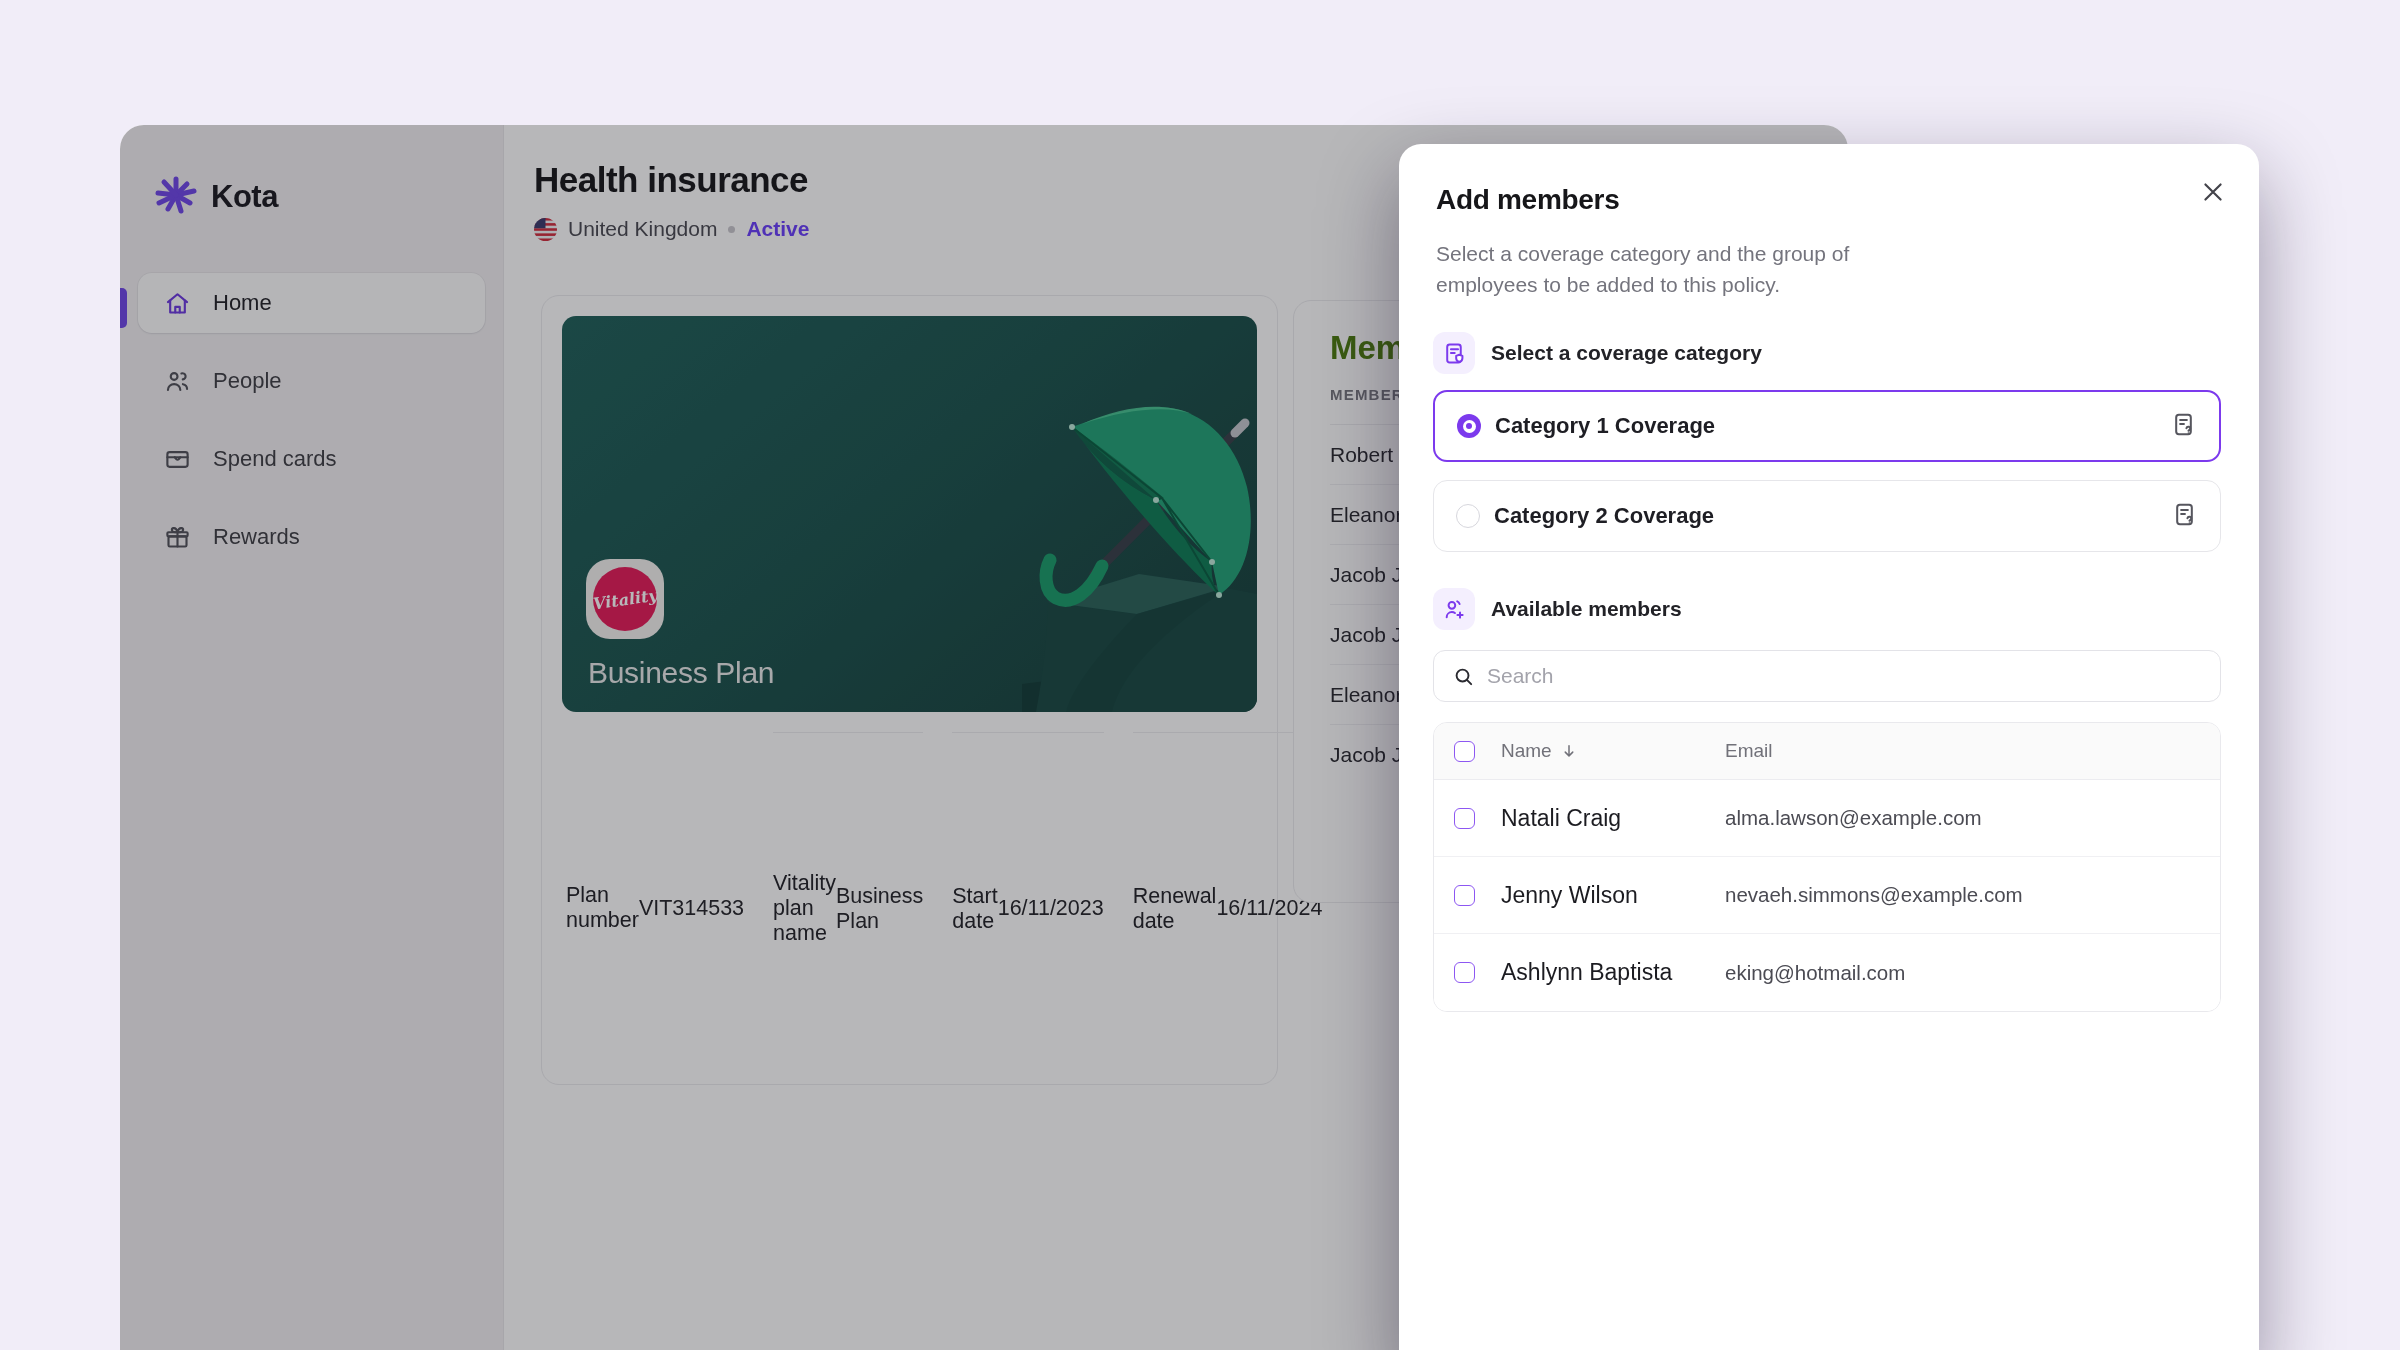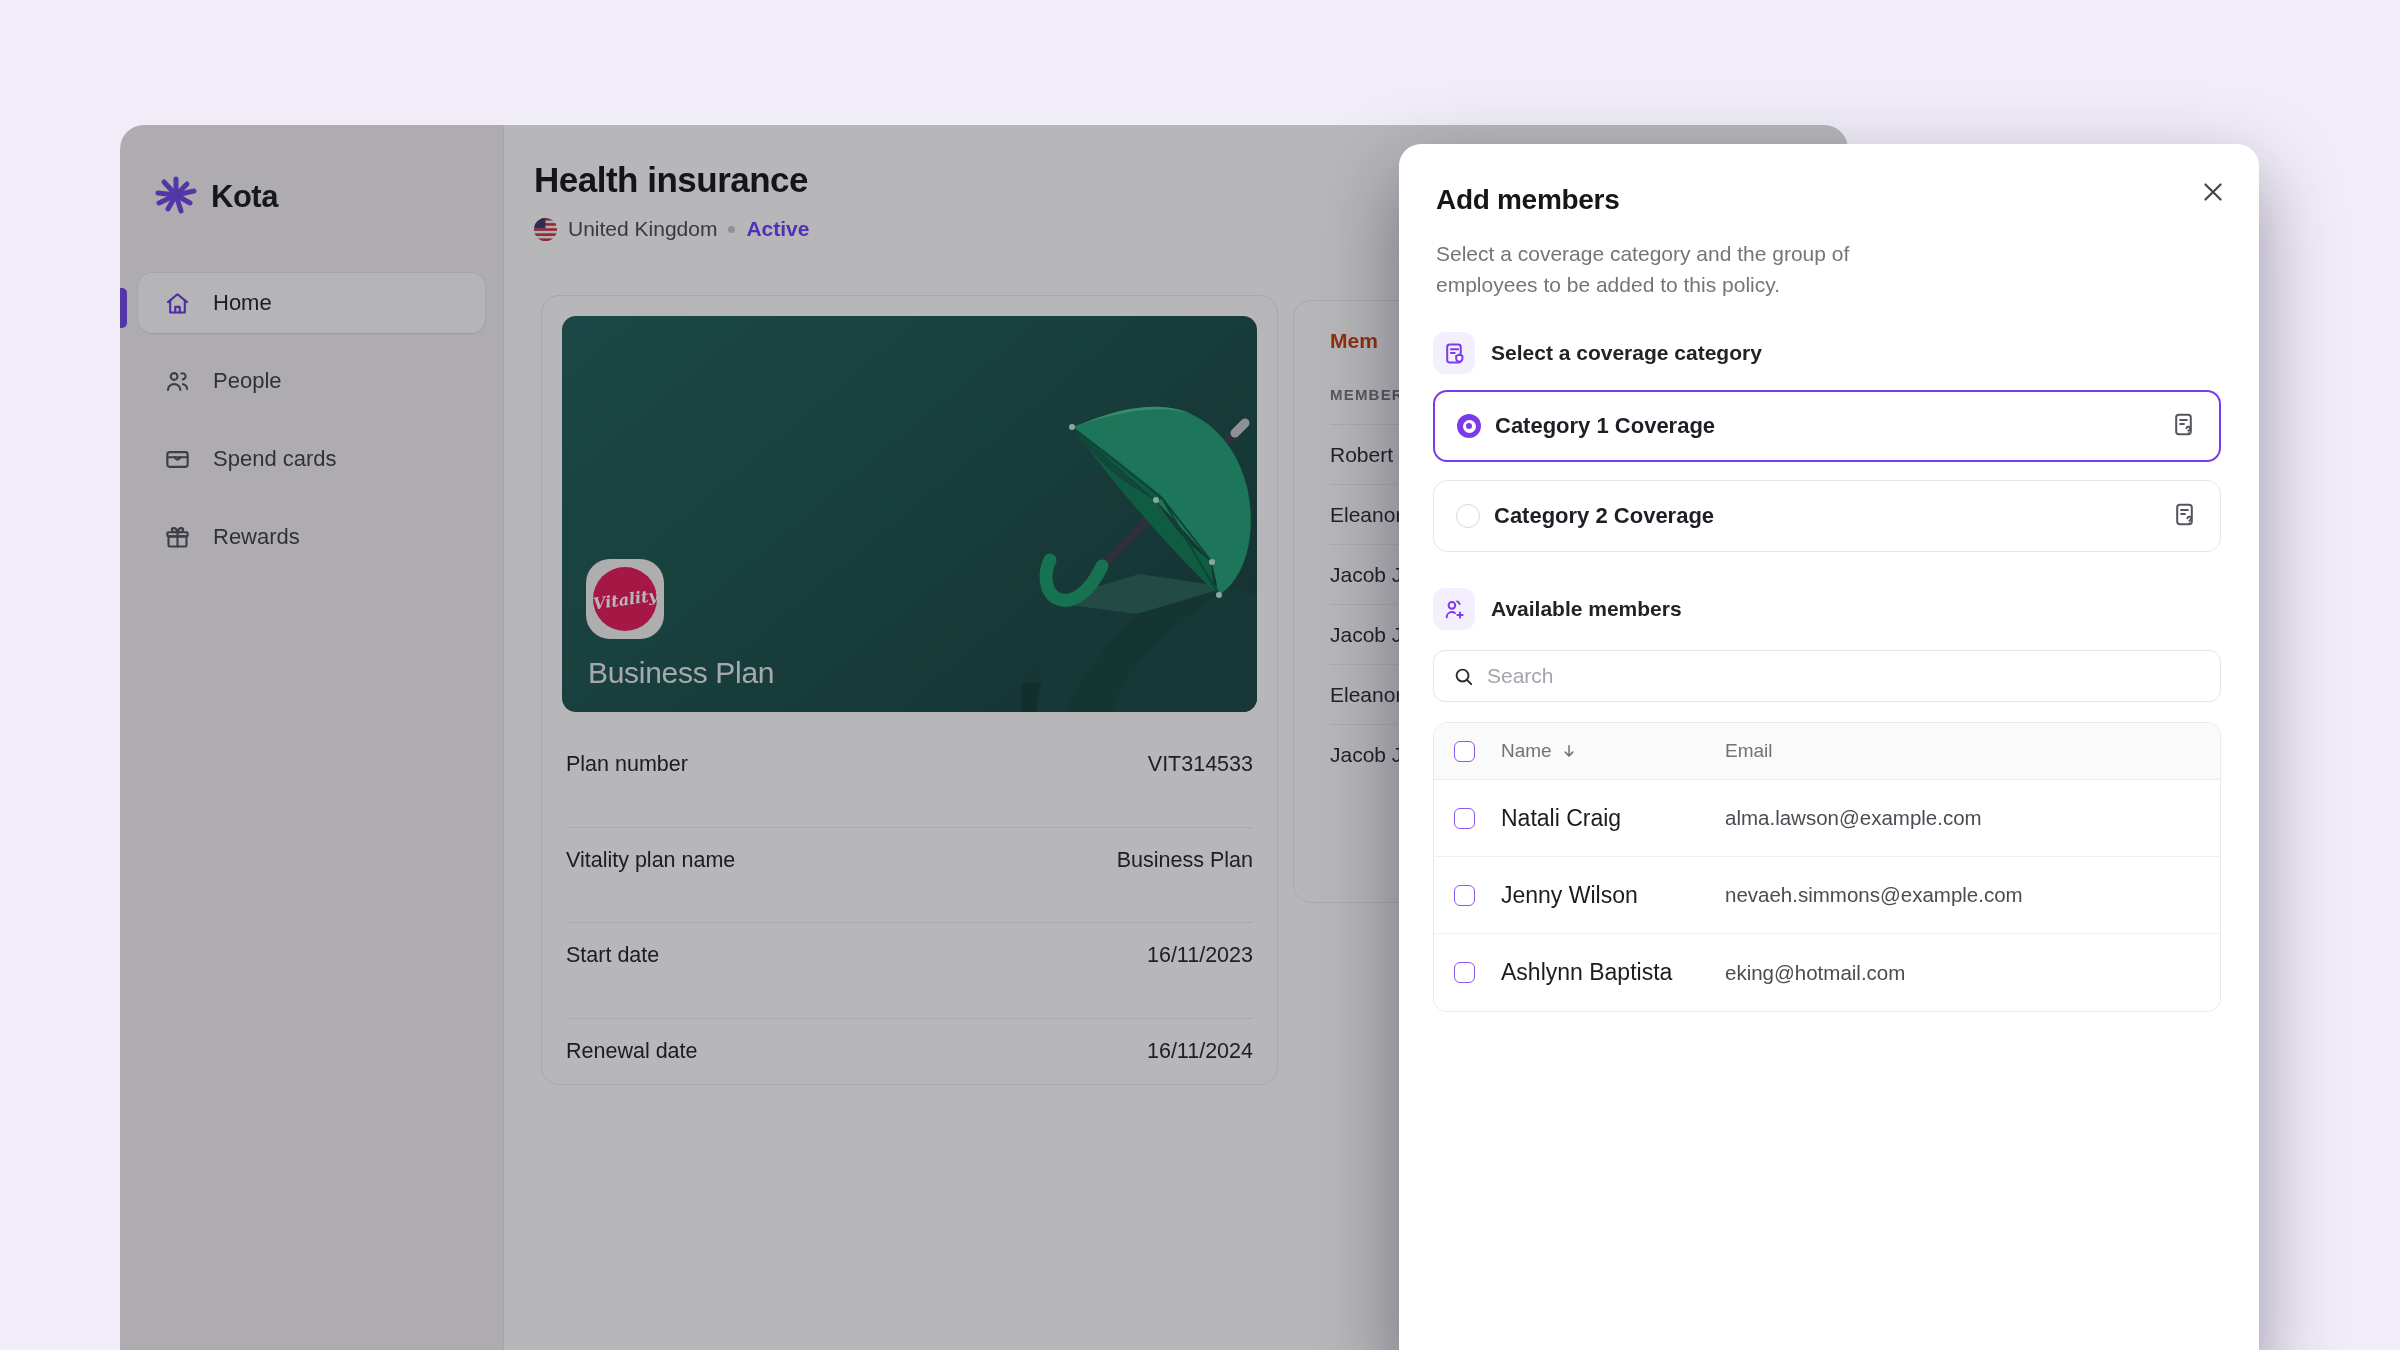--- a/index.html
+++ b/index.html
@@ -33,30 +33,30 @@
   .plan-card { position:absolute; left:421px; top:170px; width:737px; height:790px;
                background:#fff; border:1px solid #ebebee; border-radius:18px; padding:20px; }
   .banner { position:relative; width:100%; height:396px; border-radius:14px; overflow:hidden;
             background:linear-gradient(140deg, #20605a 0%, #1c544e 45%, #173f3b 100%); }
   .vitality-chip { position:absolute; left:24px; top:243px; width:78px; height:80px; border-radius:24px;
                    background:#f4f2f0; display:flex; align-items:center; justify-content:center; }
   .vitality-disc { width:64px; height:64px; border-radius:50%; background:#e61c59; display:flex; align-items:center; justify-content:center; }
   .vitality-word { color:#fff; font-family:"DejaVu Serif", serif; font-style:italic; font-weight:700; font-size:16px; transform:rotate(-8deg); }
   .banner-title { position:absolute; left:26px; bottom:22px; color:#e9eaea; font-size:30px; font-weight:500; letter-spacing:-0.3px; }
   .umbrella-svg { position:absolute; right:0; bottom:0; }
-  .plan-details { position:absolute; left:24px; right:24px; top:436px; bottom:0; display:flex; flex-direction:column;gap:29px; }
+  .plan-details { position:absolute; left:24px; right:24px; top:436px; bottom:0; display:flex; flex-direction:row;gap:29px; }
   .detail-row { flex:1; display:flex; align-items:center; justify-content:space-between;
                 font-size:21.5px; color:#232329; border-top:1px solid #ededef; }
   .detail-row:first-child { border-top:none; }
   .detail-value { color:#26262b; }
 
   
   .members-card { position:absolute; left:1173px; top:175px; width:960px; height:603px;
                   background:#fff; border:1px solid #ebebee; border-radius:18px; }
-  .members-title { position:absolute; left:36px; top:28px; font-size:21px; font-weight:700; color:#c2410c; }
+  .members-title { position:absolute; left:36px; top:28px; font-size:33px; font-weight:700; color:#4d7c0f; }
   .members-col { position:absolute; left:36px; top:85px; font-size:15px; font-weight:600; letter-spacing:1.2px; color:#77777f; }
   .members-sep { position:absolute; left:36px; right:36px; top:123px; height:1px; background:#ededef; }
   .members-rows { position:absolute; left:36px; right:36px; top:124px; }
   .member-row { height:60px; display:flex; align-items:center; font-size:21px; color:#2a2a30; border-bottom:1px solid #f0f0f2; }
   .member-row:last-child { border-bottom:none; }
 
   
   .backdrop { position:absolute; inset:0; background:rgba(17,15,22,0.30); }
 
   

